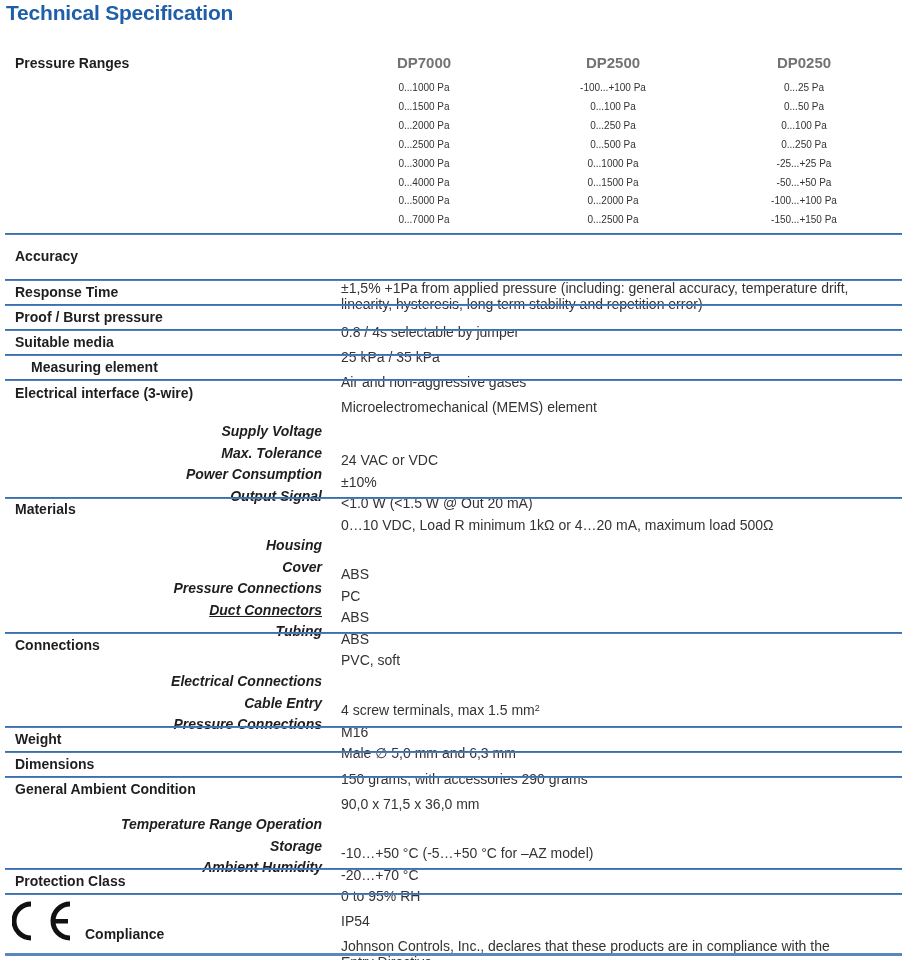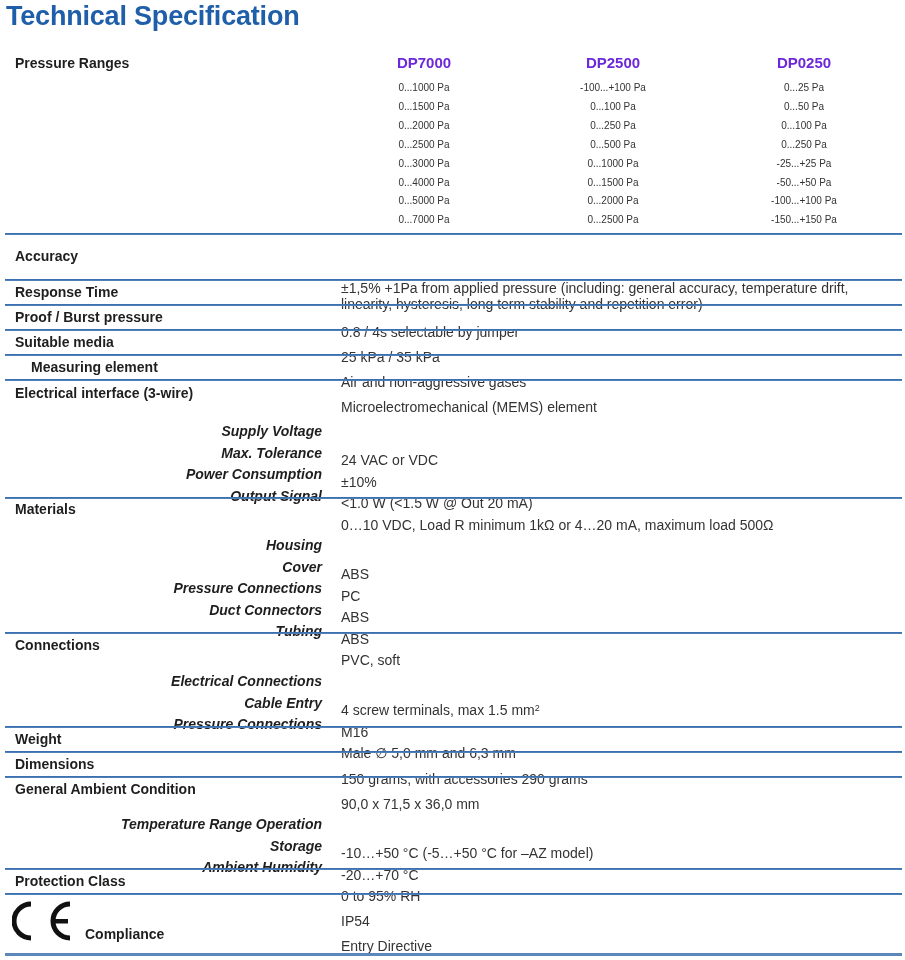--- a/index.html
+++ b/index.html
@@ -1,31 +1,31 @@
 <!DOCTYPE html>
 <html><head>
 <meta charset="utf-8">
 <style>
   * { box-sizing: border-box; margin: 0; padding: 0; }
   html, body { width: 905px; height: 960px; background: #ffffff; overflow: hidden; }
   body { font-family: "Liberation Sans", sans-serif; color: #222; position: relative; }
   .title {
     position: absolute; left: 6px; top: 1px;
-    font-size: 27px; font-weight: bold; color: #1f5ea8; letter-spacing: -0.2px;
+    font-size: 21px; font-weight: bold; color: #1f5ea8; letter-spacing: -0.2px;
   }
   .abs { position: absolute; font-size: 14px; line-height: 18px; white-space: nowrap; }
   .label-main { left: 15px; font-weight: bold; color: #1e1e1e; }
   .sublabel { right: 583px; font-weight: bold; font-style: italic; text-align: right; color: #1e1e1e; margin-top: 11px; }
   .value { left: 341px; color: #333; margin-top: 40px; }
   .rule {
     position: absolute; left: 5px; width: 897px; height: 2px;
     background: linear-gradient(to bottom, #2f69ad, #5b87bb);
   }
   .model-col { position: absolute; width: 150px; text-align: center; }
-  .model-head { font-size: 15px; font-weight: bold; color: #6d28d9; line-height: 18px; }
+  .model-head { font-size: 15px; font-weight: bold; color: #737373; line-height: 18px; }
   .model-range { font-size: 10px; line-height: 18.9px; color: #333; }
   .wrap { white-space: normal; width: 555px; line-height: 16px; }
   .ce-mark { position: absolute; left: 12px; top: 901px; width: 66px; height: 40px; }
   sup { font-size: 9px; vertical-align: top; position: relative; top: -2px; }
 </style>
 </head>
 <body>
 
 <div class="title">Technical Specification</div>
 
@@ -106,21 +106,21 @@
 <div class="abs value" style="top:476px;">0…10 VDC, Load R minimum 1kΩ or 4…20 mA, maximum load 500Ω</div>
 <div class="rule" style="top:497px;"></div>
 
 <div class="abs label-main" style="top:500px;">Materials</div>
 <div class="abs sublabel" style="top:525px;">Housing</div>
 <div class="abs value" style="top:525px;">ABS</div>
 <div class="abs sublabel" style="top:547px;">Cover</div>
 <div class="abs value" style="top:547px;">PC</div>
 <div class="abs sublabel" style="top:568px;">Pressure Connections</div>
 <div class="abs value" style="top:568px;">ABS</div>
-<div class="abs sublabel" style="top:590px;">Duct Connectors</div>
+<div class="abs sublabel" style="top:590px;text-decoration:underline;">Duct Connectors</div>
 <div class="abs value" style="top:590px;">ABS</div>
 <div class="abs sublabel" style="top:611px;">Tubing</div>
 <div class="abs value" style="top:611px;">PVC, soft</div>
 <div class="rule" style="top:632px;"></div>
 
 <div class="abs label-main" style="top:636px;">Connections</div>
 <div class="abs sublabel" style="top:661px;">Electrical Connections</div>
 <div class="abs value" style="top:661px;"><span>4 screw terminals, max 1.5 mm</span><sup>2</sup></div>
 <div class="abs sublabel" style="top:683px;">Cable Entry</div>
 <div class="abs value" style="top:683px;">M16</div>
@@ -149,15 +149,16 @@
 <div class="abs value" style="top:872px;">IP54</div>
 <div class="rule" style="top:893px;"></div>
 
 <svg class="ce-mark" viewBox="0 0 66 40">
   <path d="M19 3 A17 17 0 0 0 19 37" fill="none" stroke="#111" stroke-width="5"></path>
   <path d="M58 3 A17 17 0 0 0 58 37" fill="none" stroke="#111" stroke-width="5"></path>
   <rect x="42" y="18" width="14" height="4.5" fill="#111"></rect>
 </svg>
 <div class="abs label-main" style="left:85px; top:925px;">Compliance</div>
 <div class="abs value" style="top:898px; line-height:16px;">
+  <div>Johnson Controls, Inc., declares that these products are in compliance with the</div>
   <div>Entry Directive</div>
 </div>
 <div class="rule" style="top:953px; height:3px; background:#5b87bb;"></div>
 
 </body></html>

